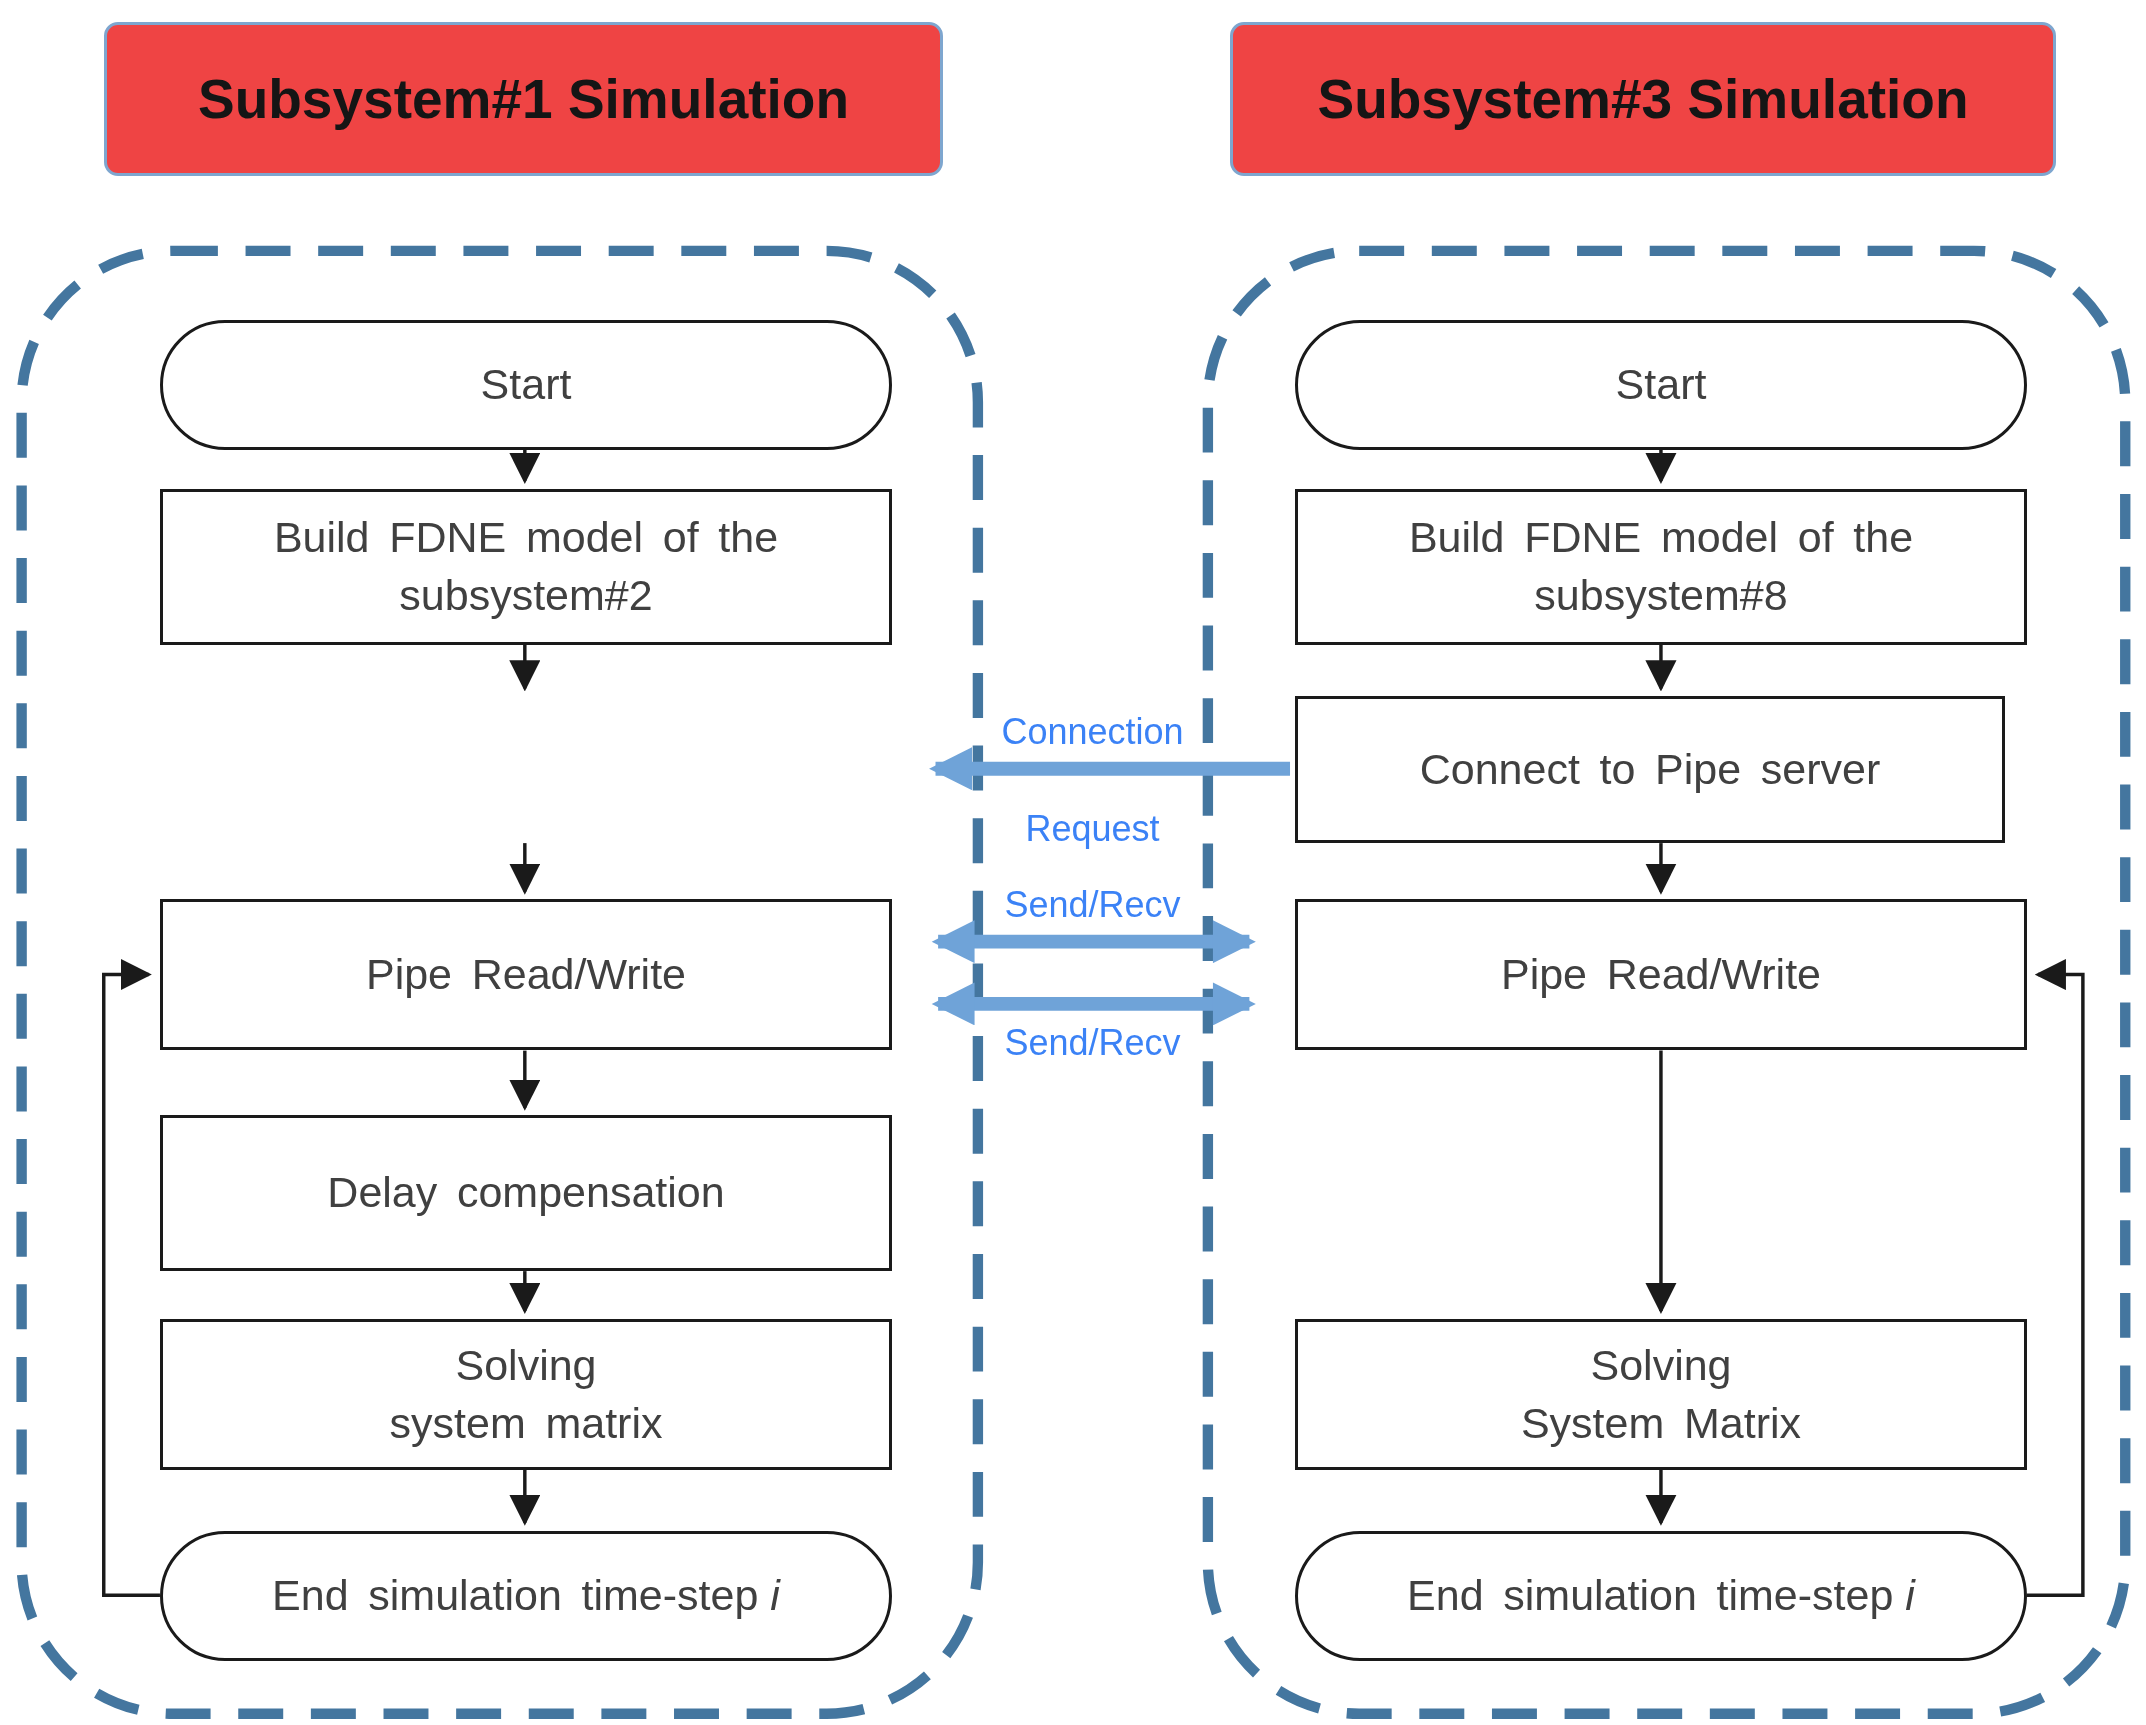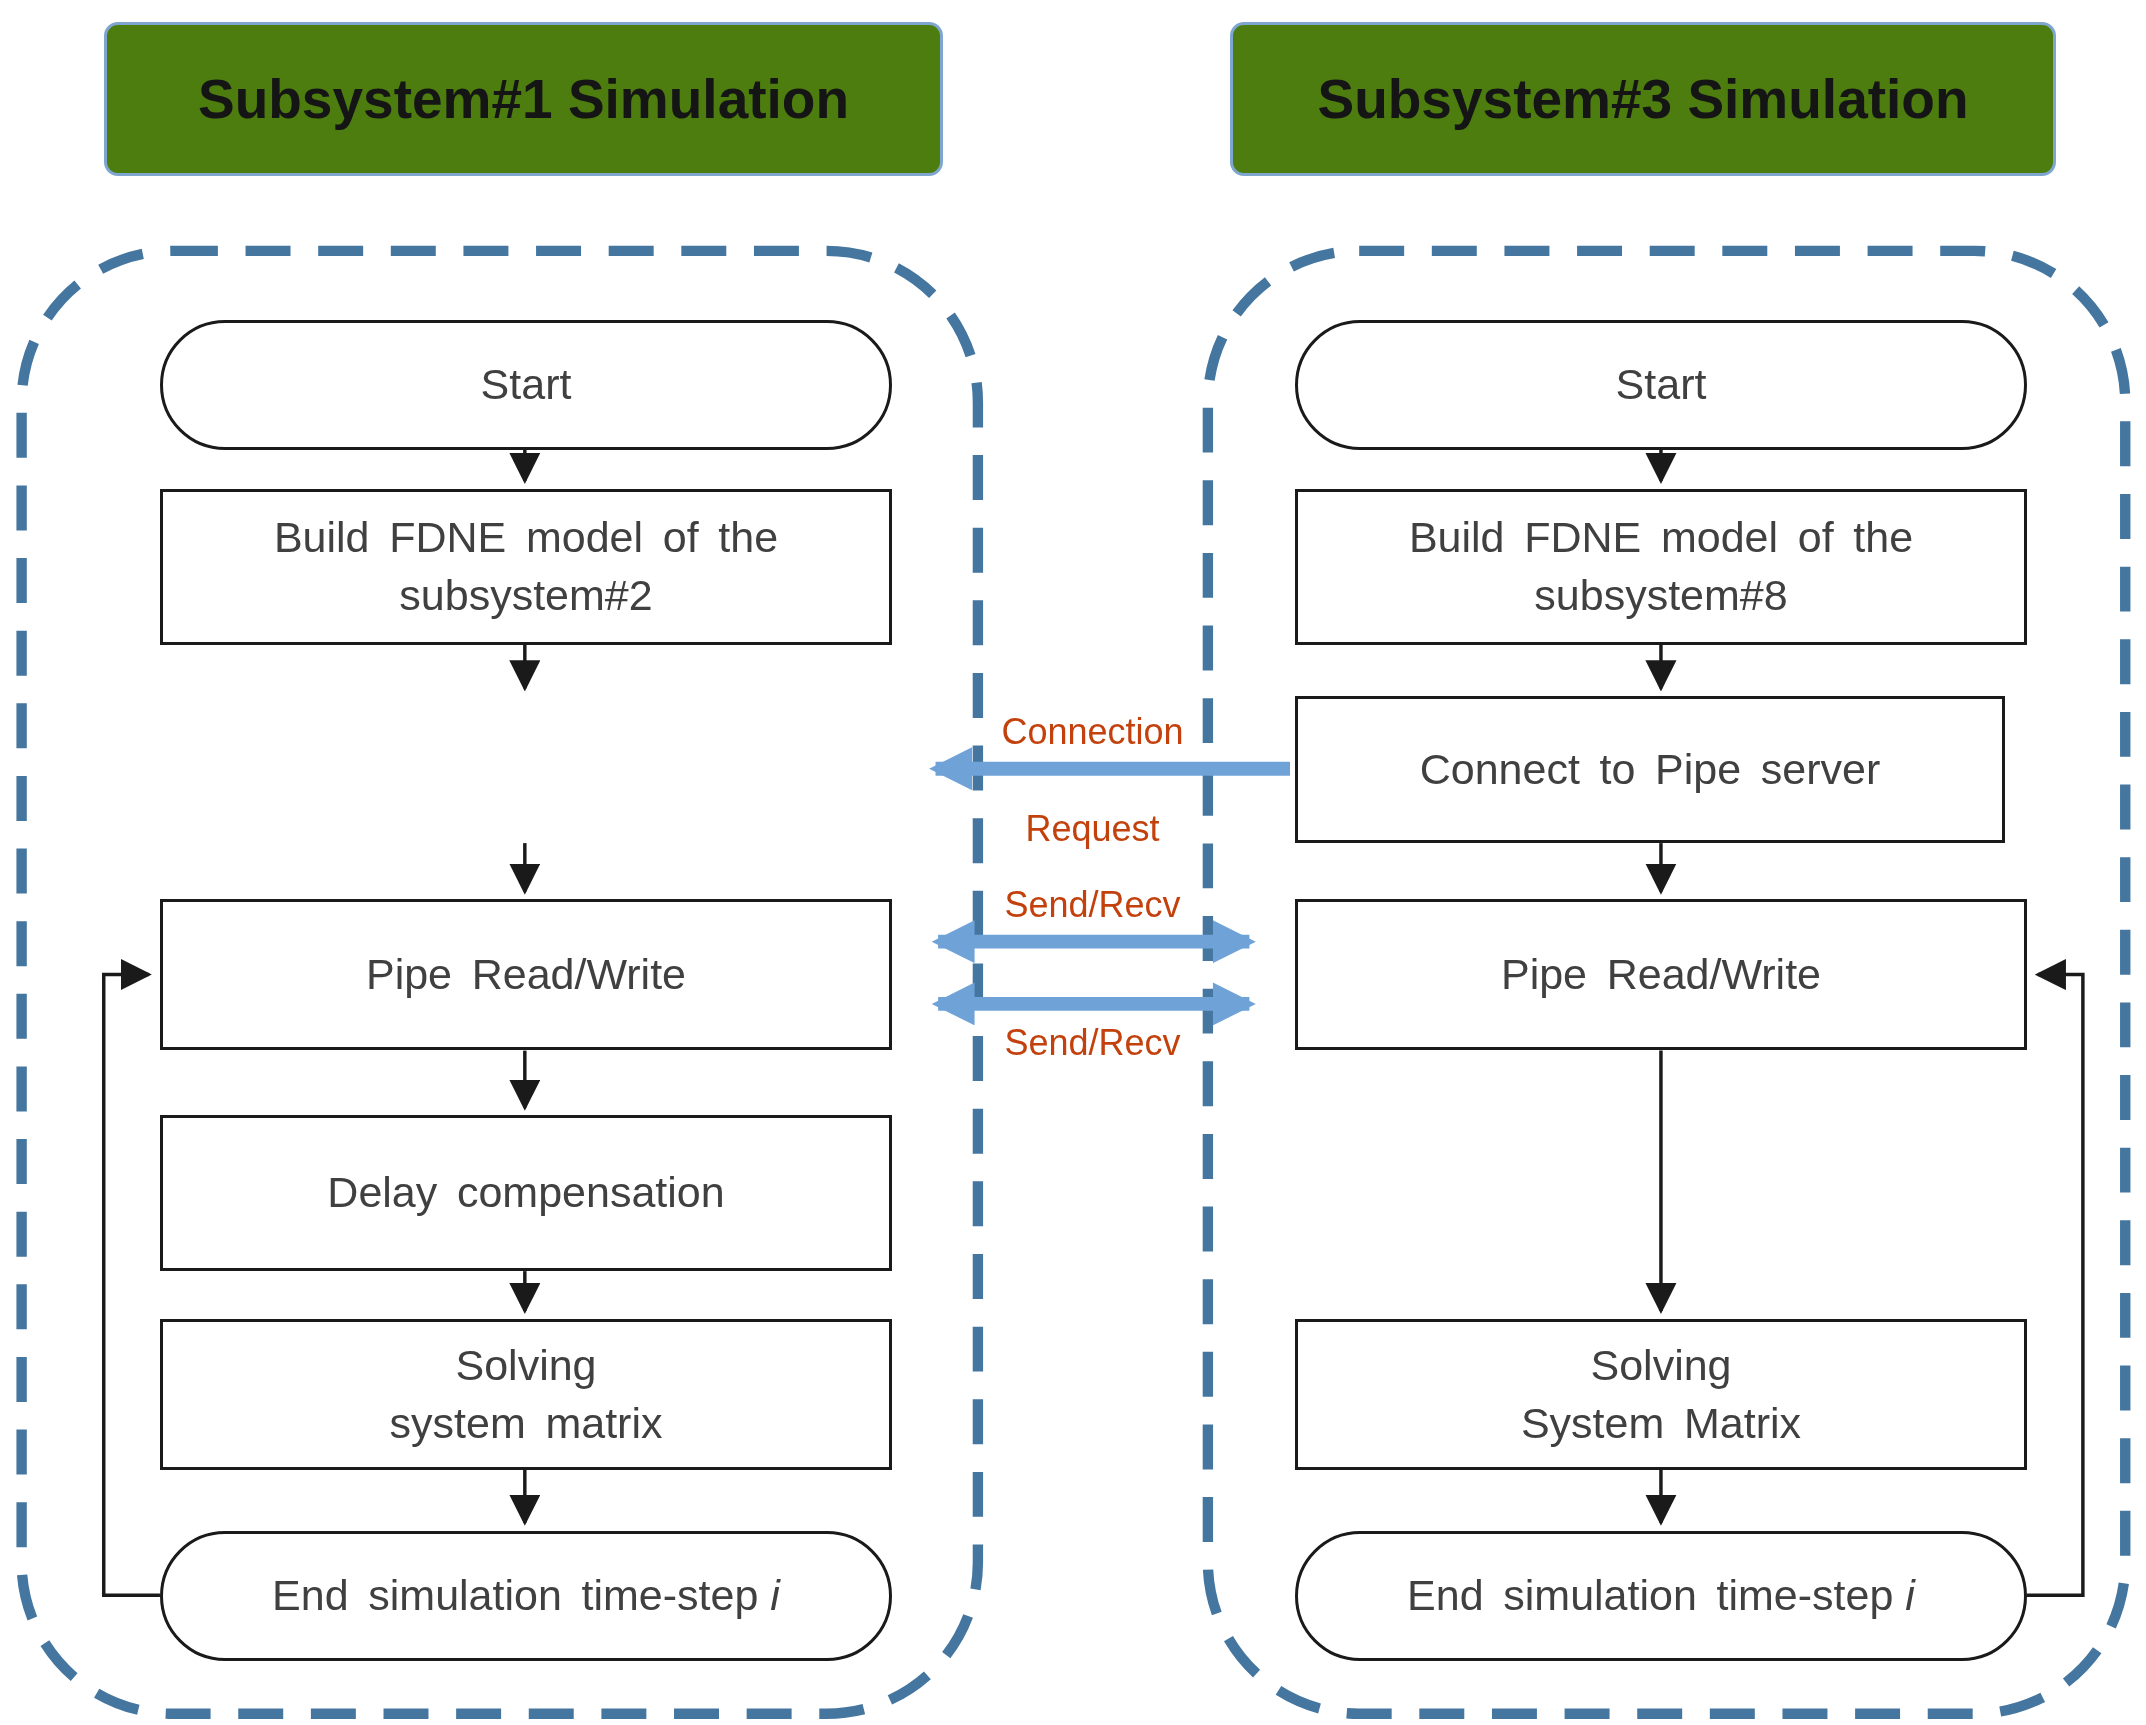--- a/index.html
+++ b/index.html
@@ -2,36 +2,36 @@
 <html style="font-size:14px"><head>
 <meta charset="utf-8">
 <style>
   html,body{margin:0;padding:0;background:#ffffff;}
   .canvas{
     position:relative;width:2146px;height:1726px;background:#ffffff;
     font-family:"Liberation Sans",sans-serif;color:#111111;overflow:hidden;
   }
   .overlay{position:absolute;left:0;top:0;width:2146px;height:1726px;}
   .title-box{
-    position:absolute;box-sizing:border-box;background:#4d7c0f;
+    position:absolute;box-sizing:border-box;background:#ef4444;
     border:3.5px solid #7EA6CF;border-radius:14px;
     display:flex;align-items:center;justify-content:center;
     font-weight:bold;font-size:55px;letter-spacing:0;color:#151515;
   }
   .node{
     position:absolute;box-sizing:border-box;background:#ffffff;
     border:3.5px solid #1a1a1a;
     display:flex;flex-direction:column;align-items:center;justify-content:center;
     text-align:center;font-size:43px;line-height:1.34;color:#404040;
     word-spacing:0.18em;z-index:3;
   }
   .stadium{border-radius:78px;}
   .mid-label{
     position:absolute;width:363px;margin-left:-182px;text-align:center;
-    font-size:36px;color:#c2410c;z-index:4;word-spacing:0.12em;
+    font-size:36px;color:#3b82f6;z-index:4;word-spacing:0.12em;
   }
   .iter{font-style:italic;margin-left:12px;}
 </style>
 </head>
 <body>
 
 <div class="canvas">
 
   <svg class="overlay" width="2146" height="1726" viewBox="0 0 2482 1996">
     <defs>

